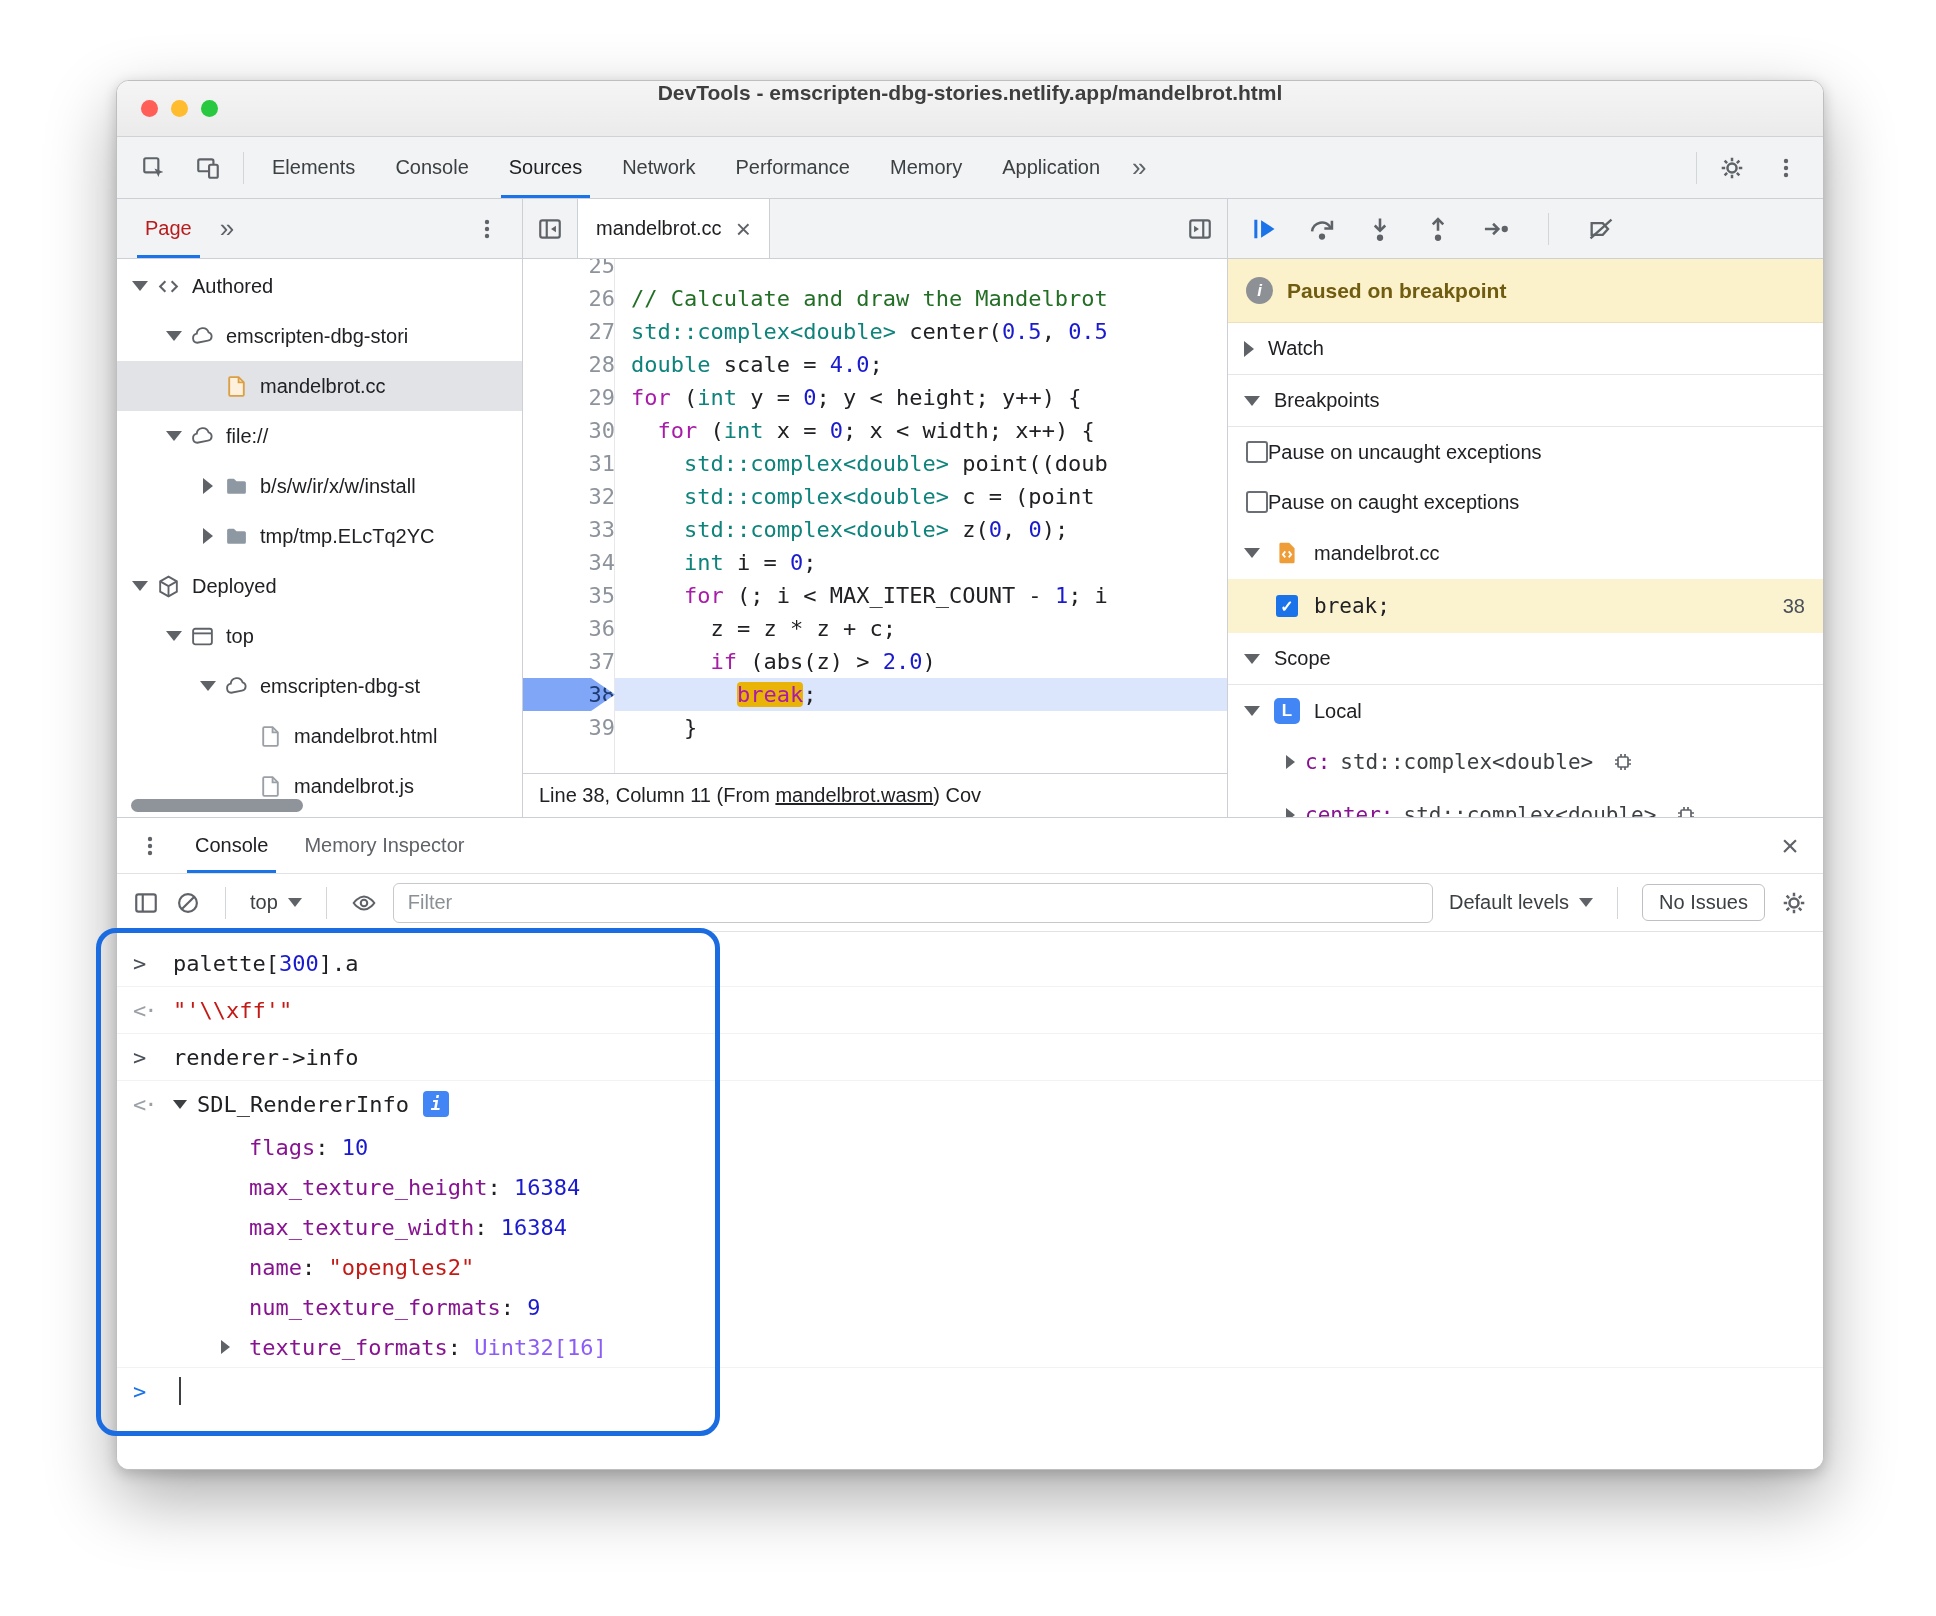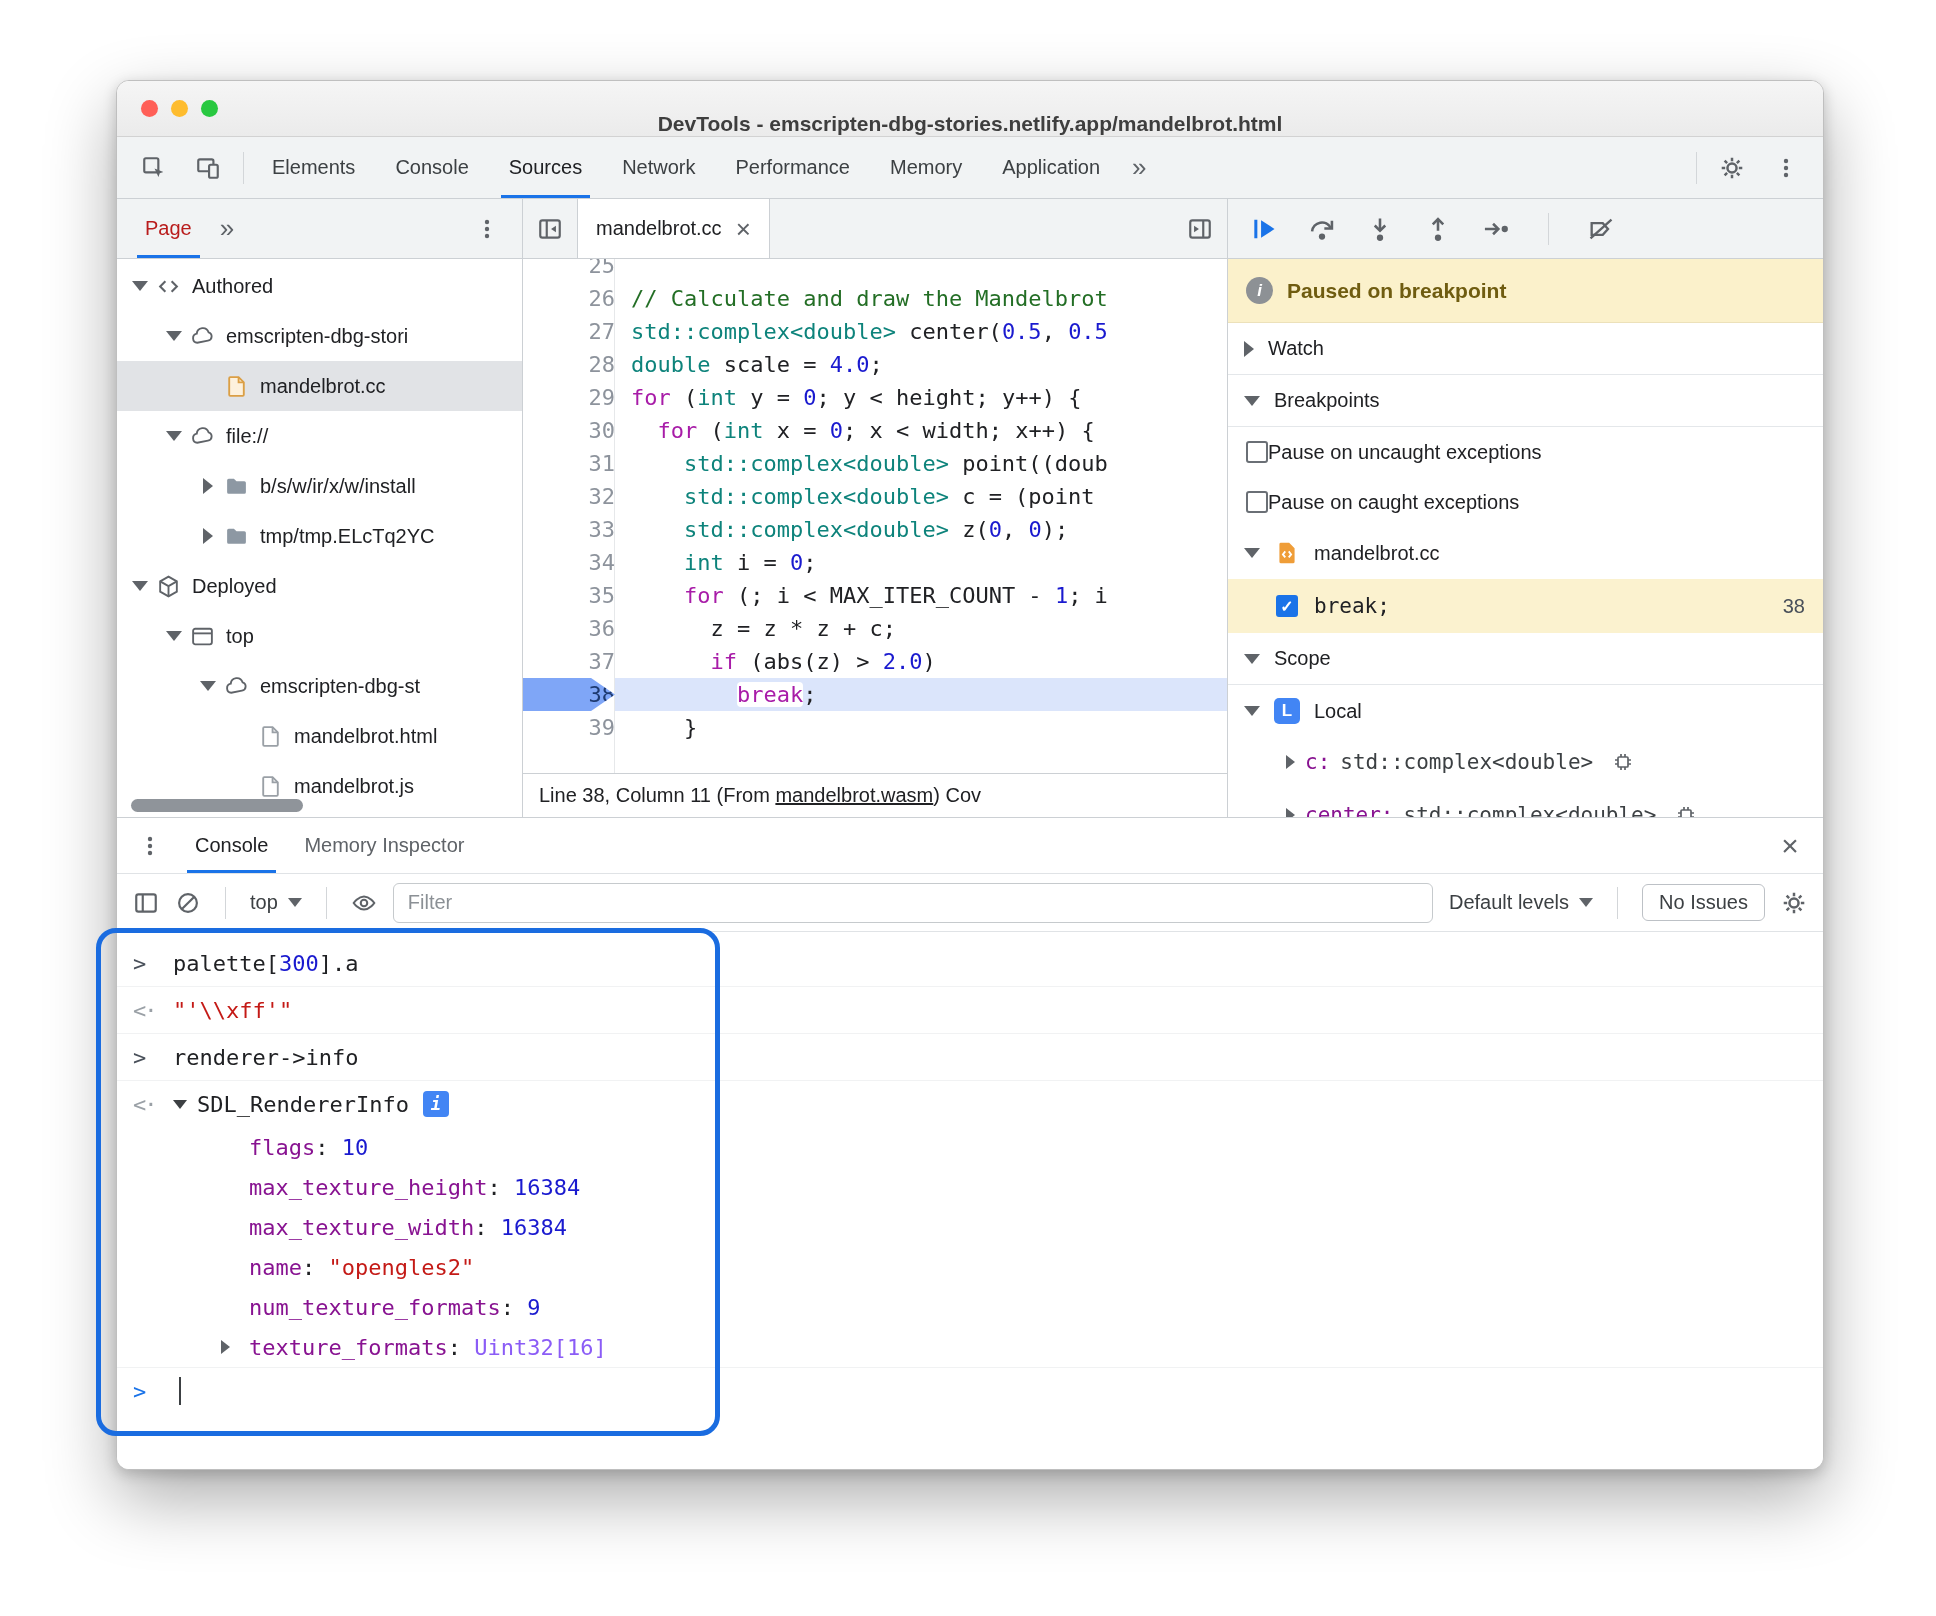--- a/index.html
+++ b/index.html
@@ -1,19 +1,19 @@
 <!DOCTYPE html>
 <html><head>
 <meta charset="utf-8">
 <style>
 *{margin:0;padding:0;box-sizing:border-box}
 html,body{width:1936px;height:1616px;background:#ffffff;font-family:"Liberation Sans",sans-serif;color:#202124;overflow:hidden}
 .window{position:absolute;left:116px;top:80px;width:1708px;height:1390px;background:#fff;border-radius:13px;border:1px solid #bfbfbf;box-shadow:0 28px 70px rgba(0,0,0,.33),0 4px 14px rgba(0,0,0,.18);overflow:hidden;display:flex;flex-direction:column}
 
-.titlebar{height:56px;flex:0 0 56px;background:linear-gradient(#f5f5f5,#ebebeb);border-bottom:1px solid #d2d2d2;display:flex;align-items:flex-end;justify-content:center;position:relative}
+.titlebar{height:56px;flex:0 0 56px;background:linear-gradient(#f5f5f5,#ebebeb);border-bottom:1px solid #d2d2d2;display:flex;align-items:flex-start;justify-content:center;position:relative}
 .lights{position:absolute;left:24px;top:0;height:100%;display:flex;align-items:center;gap:13px}
 .light{width:17px;height:17px;border-radius:50%}
 .win-title{font-size:21px;font-weight:700;color:#3e3e3e}
 
 .main-toolbar{height:62px;flex:0 0 62px;background:#f1f3f4;border-bottom:1px solid #ccd0d4;display:flex;align-items:center;padding:0 10px}
 .icon-box{width:54px;height:100%;display:flex;align-items:center;justify-content:center}
 .ic{display:inline-flex;align-items:center;justify-content:center}
 .ic svg{display:block}
 .i24 svg{width:24px;height:24px}.i26 svg{width:26px;height:26px}.i28 svg{width:28px;height:28px}
 .vsep{width:1px;height:32px;background:#d3d6d9;margin:0 8px;flex:0 0 1px}
@@ -49,21 +49,21 @@
 .file-tab{display:flex;align-items:center;gap:14px;background:#fff;padding:0 18px;border-right:1px solid #ccd0d4;border-left:1px solid #ccd0d4;font-size:20px;color:#202124}
 .tab-close{color:#5f6368;font-size:26px;line-height:1}
 .code{flex:1;overflow:hidden;font-family:"DejaVu Sans Mono",monospace;font-size:22px;line-height:33px;background:linear-gradient(to right,#fff 91px,#e6e8ea 91px,#e6e8ea 92px,#fff 92px)}
 .code-inner{margin-top:-10px}
 .code-line{display:flex;white-space:pre;height:33px}
 .ln{flex:0 0 92px;text-align:right;color:#8d939c}
 .lc{flex:1;padding-left:16px;color:#202124}
 .code-line.exec .lc{background:#dbe5fb}
 .code-line.exec .ln{background:#7fa6f7;color:#1e3a70;clip-path:polygon(0 0,74% 0,100% 50%,74% 100%,0 100%)}
 .com{color:#236e25}.kw{color:#a81ca8}.ty{color:#0d837b}.num{color:#1a1acf}.str{color:#c41a16}.obj{color:#8b5cf6}
-.brk{background:#ffffff;border-radius:4px}
+.brk{background:#eab308;border-radius:4px}
 .editor-status{height:44px;flex:0 0 44px;border-top:1px solid #ccd0d4;display:flex;align-items:center;padding:0 16px;font-size:20px;white-space:pre;overflow:hidden;background:#fff;color:#202124}
 .editor-status .lnk{text-decoration:underline;color:#202124}
 
 .debugger{flex:0 0 595px;width:595px;display:flex;flex-direction:column;overflow:hidden;font-size:20px;background:#fff}
 .dbg-toolbar{height:60px;flex:0 0 60px;background:#f1f3f4;border-bottom:1px solid #ccd0d4;display:flex;align-items:center;gap:30px;padding:0 22px}
 .banner{height:64px;flex:0 0 64px;background:#fbf1cb;display:flex;align-items:center;gap:14px;padding:0 18px;color:#6f5c10;font-weight:700;border-bottom:1px solid #ece1ba;font-size:21px}
 .info-circle{width:27px;height:27px;border-radius:50%;background:#8d9195;color:#fff;display:flex;align-items:center;justify-content:center;font-size:17px;font-weight:700;font-style:italic;flex:0 0 27px}
 .sec-head{height:52px;flex:0 0 52px;display:flex;align-items:center;gap:14px;padding:0 16px;border-bottom:1px solid #e4e7ea;color:#202124}
 .sec-head.nob{border-bottom:none}
 .cb-row{height:50px;flex:0 0 50px;display:flex;align-items:center;padding:0 18px;color:#202124}

